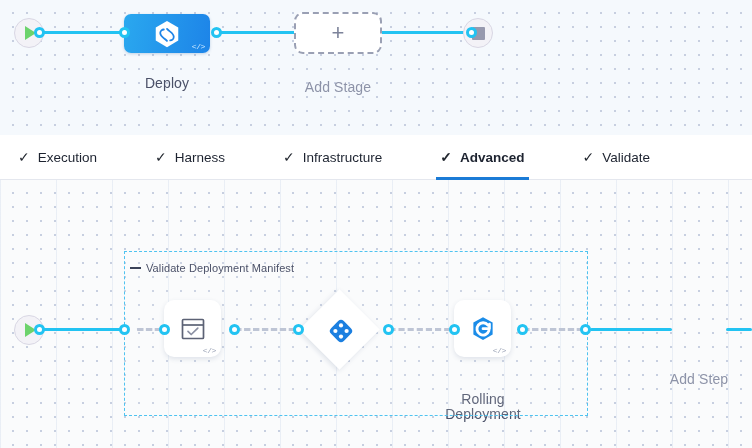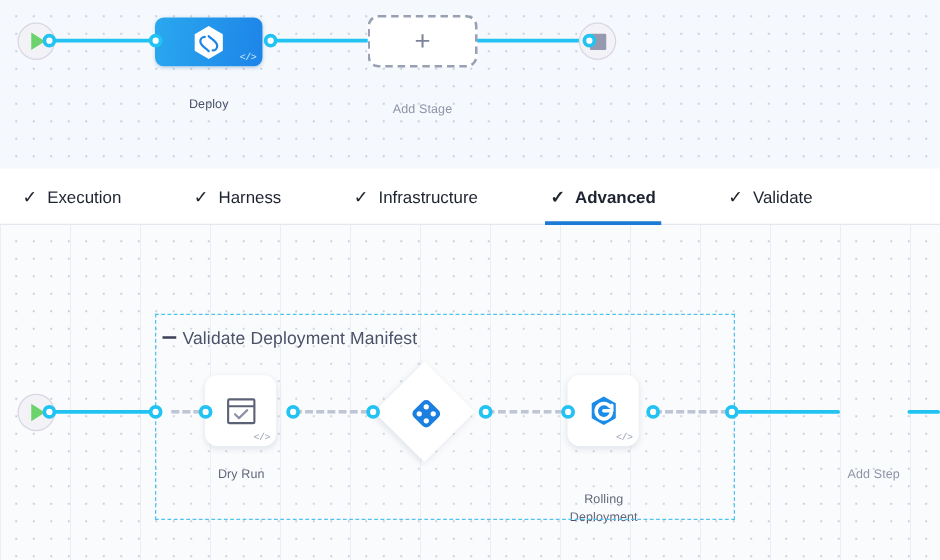--- a/index.html
+++ b/index.html
@@ -48,21 +48,21 @@
   .play-tri {
     width: 0; height: 0; margin-left: 3px;
     border-left: 11px solid #6cd36c;
     border-top: 7px solid transparent;
     border-bottom: 7px solid transparent;
   }
   .stop-sq { width: 13px; height: 13px; background: #9799ae; border-radius: 1px; }
 
   .node-label {
     position: absolute; text-align: center;
-    font-size: 10px; color: #4b5168; line-height: 15px;
+    font-size: 14px; color: #4b5168; line-height: 15px;
     letter-spacing: .1px; white-space: pre-line;
   }
   .node-label.muted { color: #8d93a8; }
 
   .code-badge {
     position: absolute; right: 5px; bottom: 2px;
     font-size: 8px; color: #9aa2b5; font-family: "Liberation Mono", monospace;
     letter-spacing: -.4px;
   }
   .code-badge.on-blue { color: #cde9ff; }
@@ -107,21 +107,21 @@
     border: 1px dashed #4ec3f0; box-sizing: border-box; z-index: 1;
     background: rgba(255,255,255,0.12);
   }
   #group-header {
     position: absolute; left: 130px; top: 82px; z-index: 5;
     display: flex; align-items: center; gap: 5px;
   }
   #group-header .collapse-bar {
     width: 11px; height: 2px; background: #3a4258; display: block;
   }
-  #group-title { font-size: 14px; color: #4b5168; letter-spacing: .1px; }
+  #group-title { font-size: 11px; color: #4b5168; letter-spacing: .1px; }
 
   
   .step-box {
     position: absolute; width: 57px; height: 57px; border-radius: 10px;
     background: #ffffff; box-shadow: 0 2px 5px rgba(40,60,110,.13);
     z-index: 3; display: flex; align-items: center; justify-content: center;
   }
   .step-diamond {
     position: absolute; width: 57px; height: 57px;
     background: #ffffff; transform: rotate(45deg);
@@ -220,21 +220,20 @@
     <div class="step-box" style="left:164px; top:120px;">
       <svg width="26" height="26" viewBox="0 0 26 26">
         <rect x="2.5" y="3.5" width="21" height="19" rx="1" fill="none" stroke="#5c6275" stroke-width="1.7"></rect>
         <line x1="2.5" y1="9" x2="23.5" y2="9" stroke="#5c6275" stroke-width="1.7"></line>
         <path d="M8 15.4l3.2 3.1 6.6-6.4" fill="none" stroke="#8b90a3" stroke-width="1.7" stroke-linecap="round" stroke-linejoin="round"></path>
       </svg>
       <span class="code-badge">&lt;/&gt;</span>
     </div>
     <div class="port" style="left:159px; top:144px;"></div>
     <div class="port" style="left:229px; top:144px;"></div>
-    <div class="node-label" style="left:132px; top:192px; width:122px;">Dry Run</div>
 
     <div class="step-diamond" style="left:311px; top:121px;"></div>
     <div class="diamond-icon" style="left:328px; top:138px; width:26px; height:26px;">
       <svg width="26" height="26" viewBox="0 0 26 26">
         <rect x="4" y="4" width="18" height="18" rx="4" transform="rotate(45 13 13)" fill="#1b7fe0"></rect>
         <circle cx="13" cy="7.4" r="2.1" fill="#ffffff"></circle>
         <circle cx="18.6" cy="13" r="2.1" fill="#ffffff"></circle>
         <circle cx="13" cy="18.6" r="2.1" fill="#ffffff"></circle>
         <circle cx="7.4" cy="13" r="2.1" fill="#ffffff"></circle>
       </svg>

